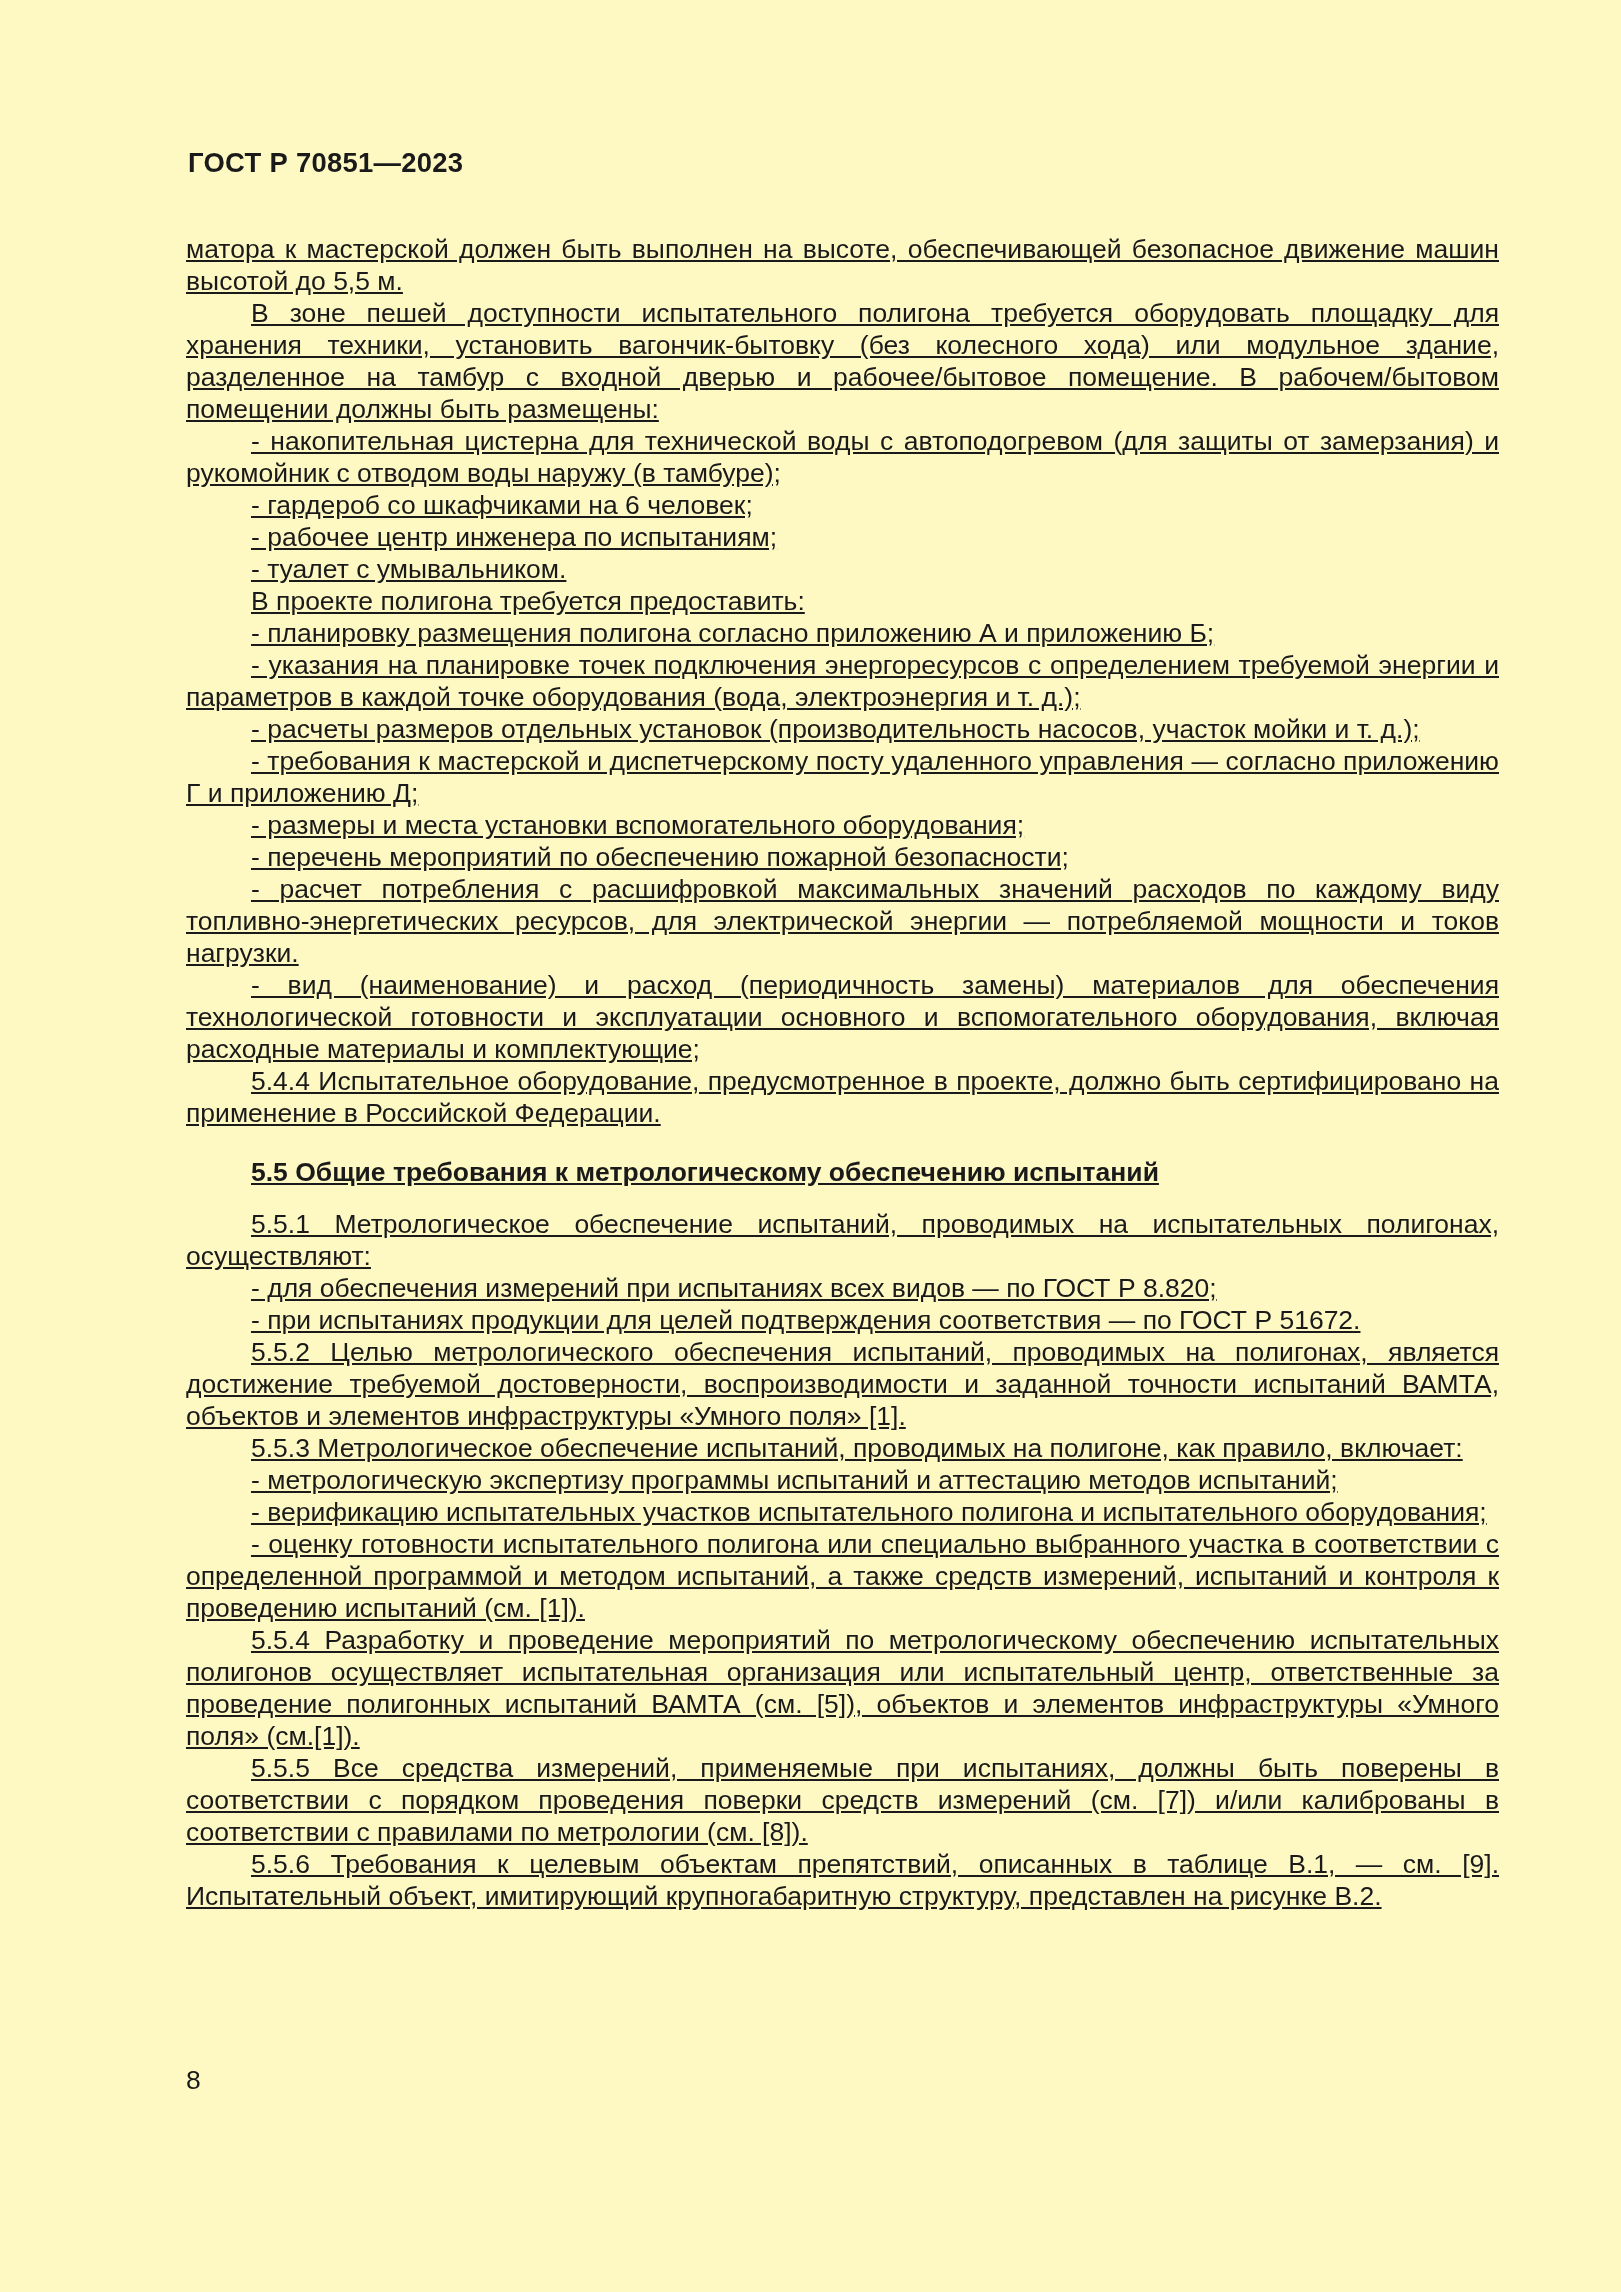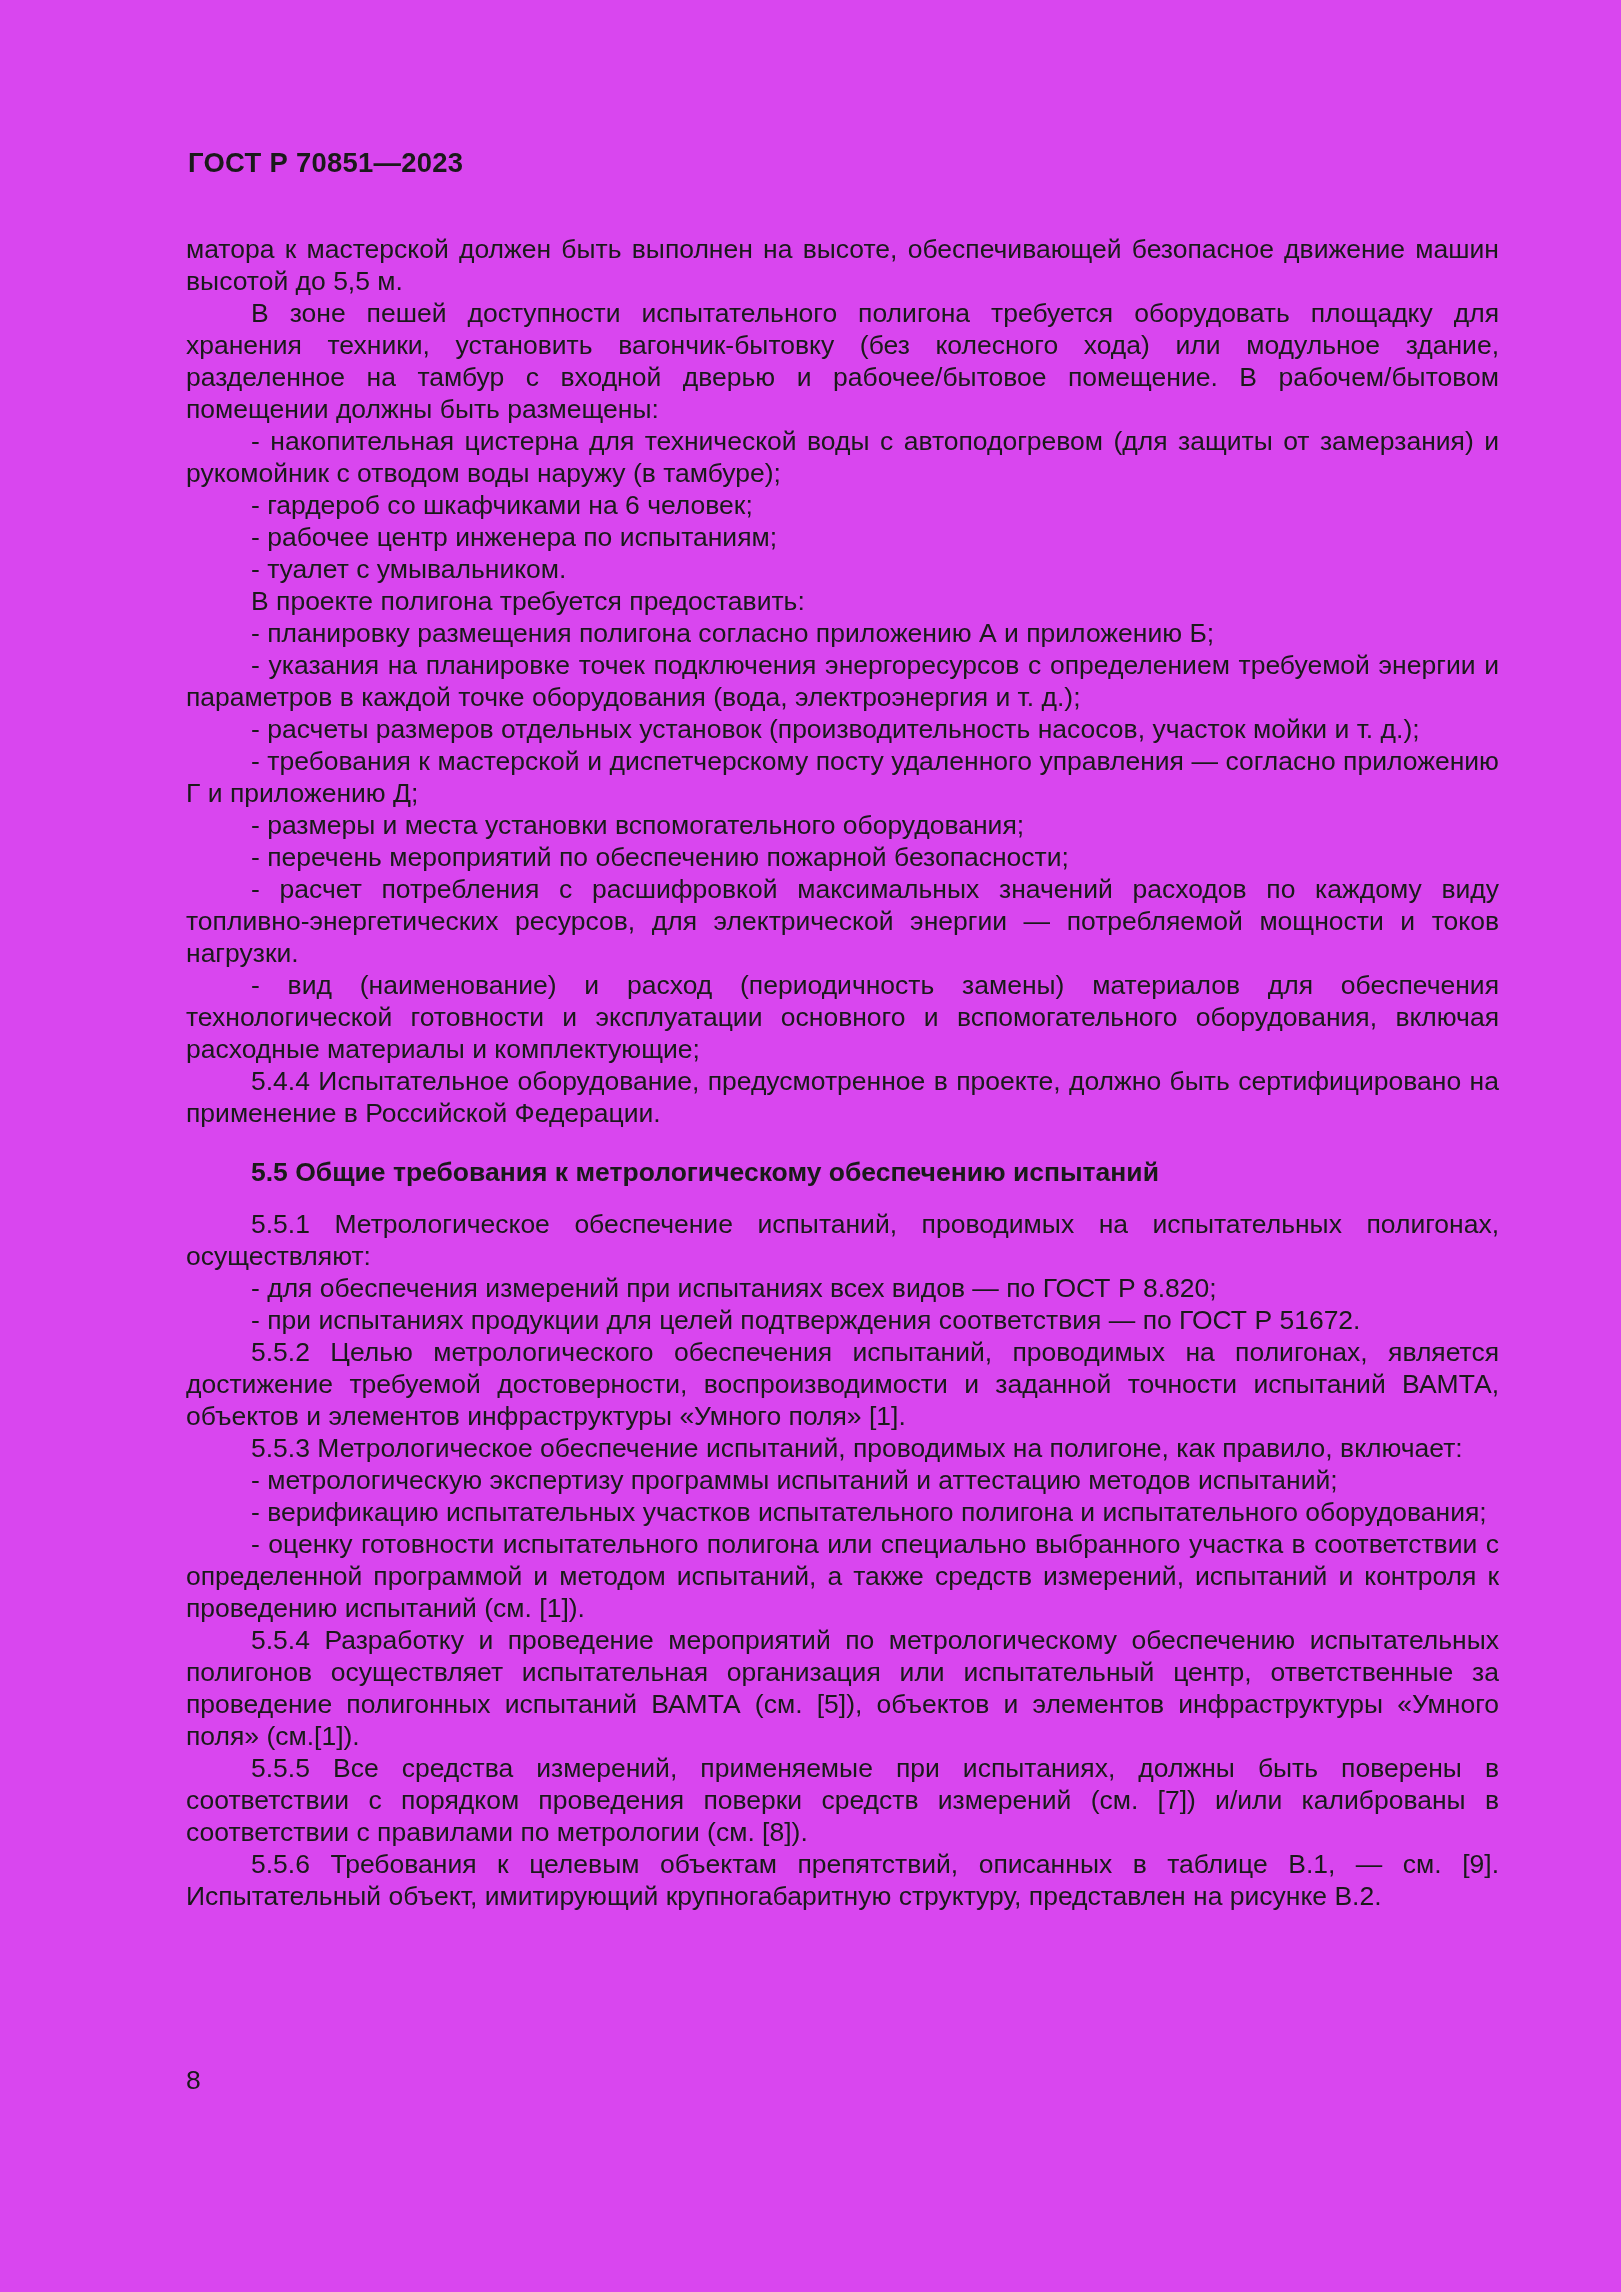--- a/index.html
+++ b/index.html
@@ -6,21 +6,21 @@
   html, body {
     margin: 0;
     padding: 0;
     background: #d7d7d7;
   }
   .page {
     position: relative;
     width: 1621px;
     height: 2293px;
     margin: 0 auto;
-    background: #d946ef;
+    background: #fef9c3;
     font-family: "Liberation Sans", "DejaVu Sans", sans-serif;
     color: #1a1a1a;
     overflow: hidden;
   }
   .running-header {
     position: absolute;
     left: 188px;
     top: 147px;
     font-size: 27.4px;
     font-weight: bold;
@@ -32,20 +32,21 @@
     left: 186px;
     top: 233px;
     width: 1313px;
     font-size: 26.5px;
     line-height: 32px;
     text-align: justify;
   }
   .text-block p {
     margin: 0;
     padding: 0;
+    text-decoration: underline;
   }
   .cont {          
     text-indent: 0;
   }
   .par, .li {
     text-indent: 65px;
   }
   .h2 {
     font-weight: bold;
     text-indent: 65px;

